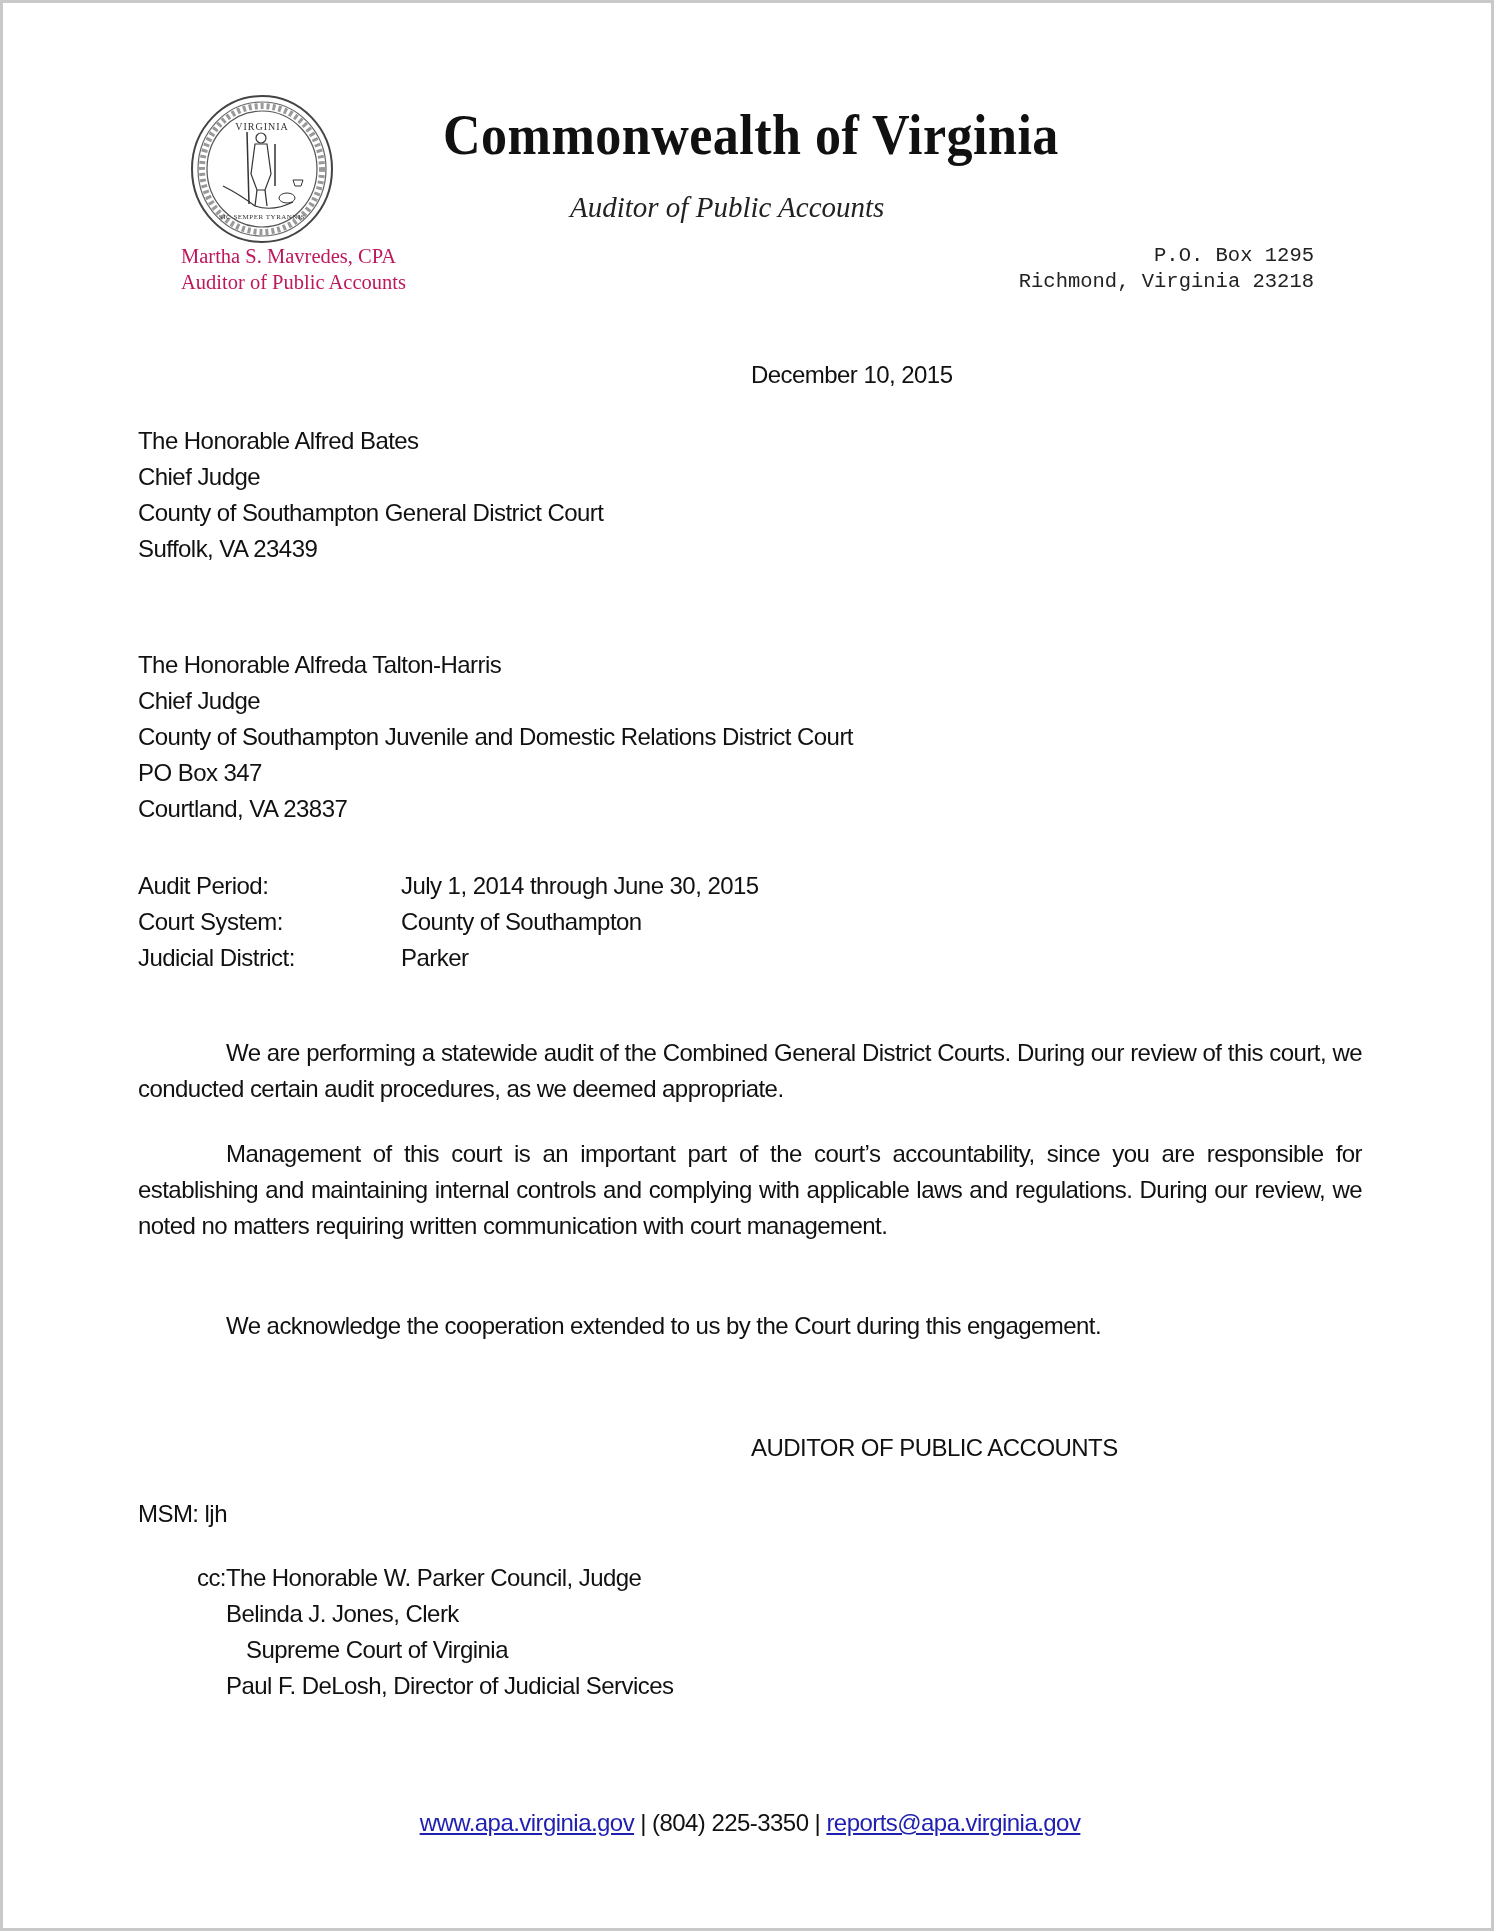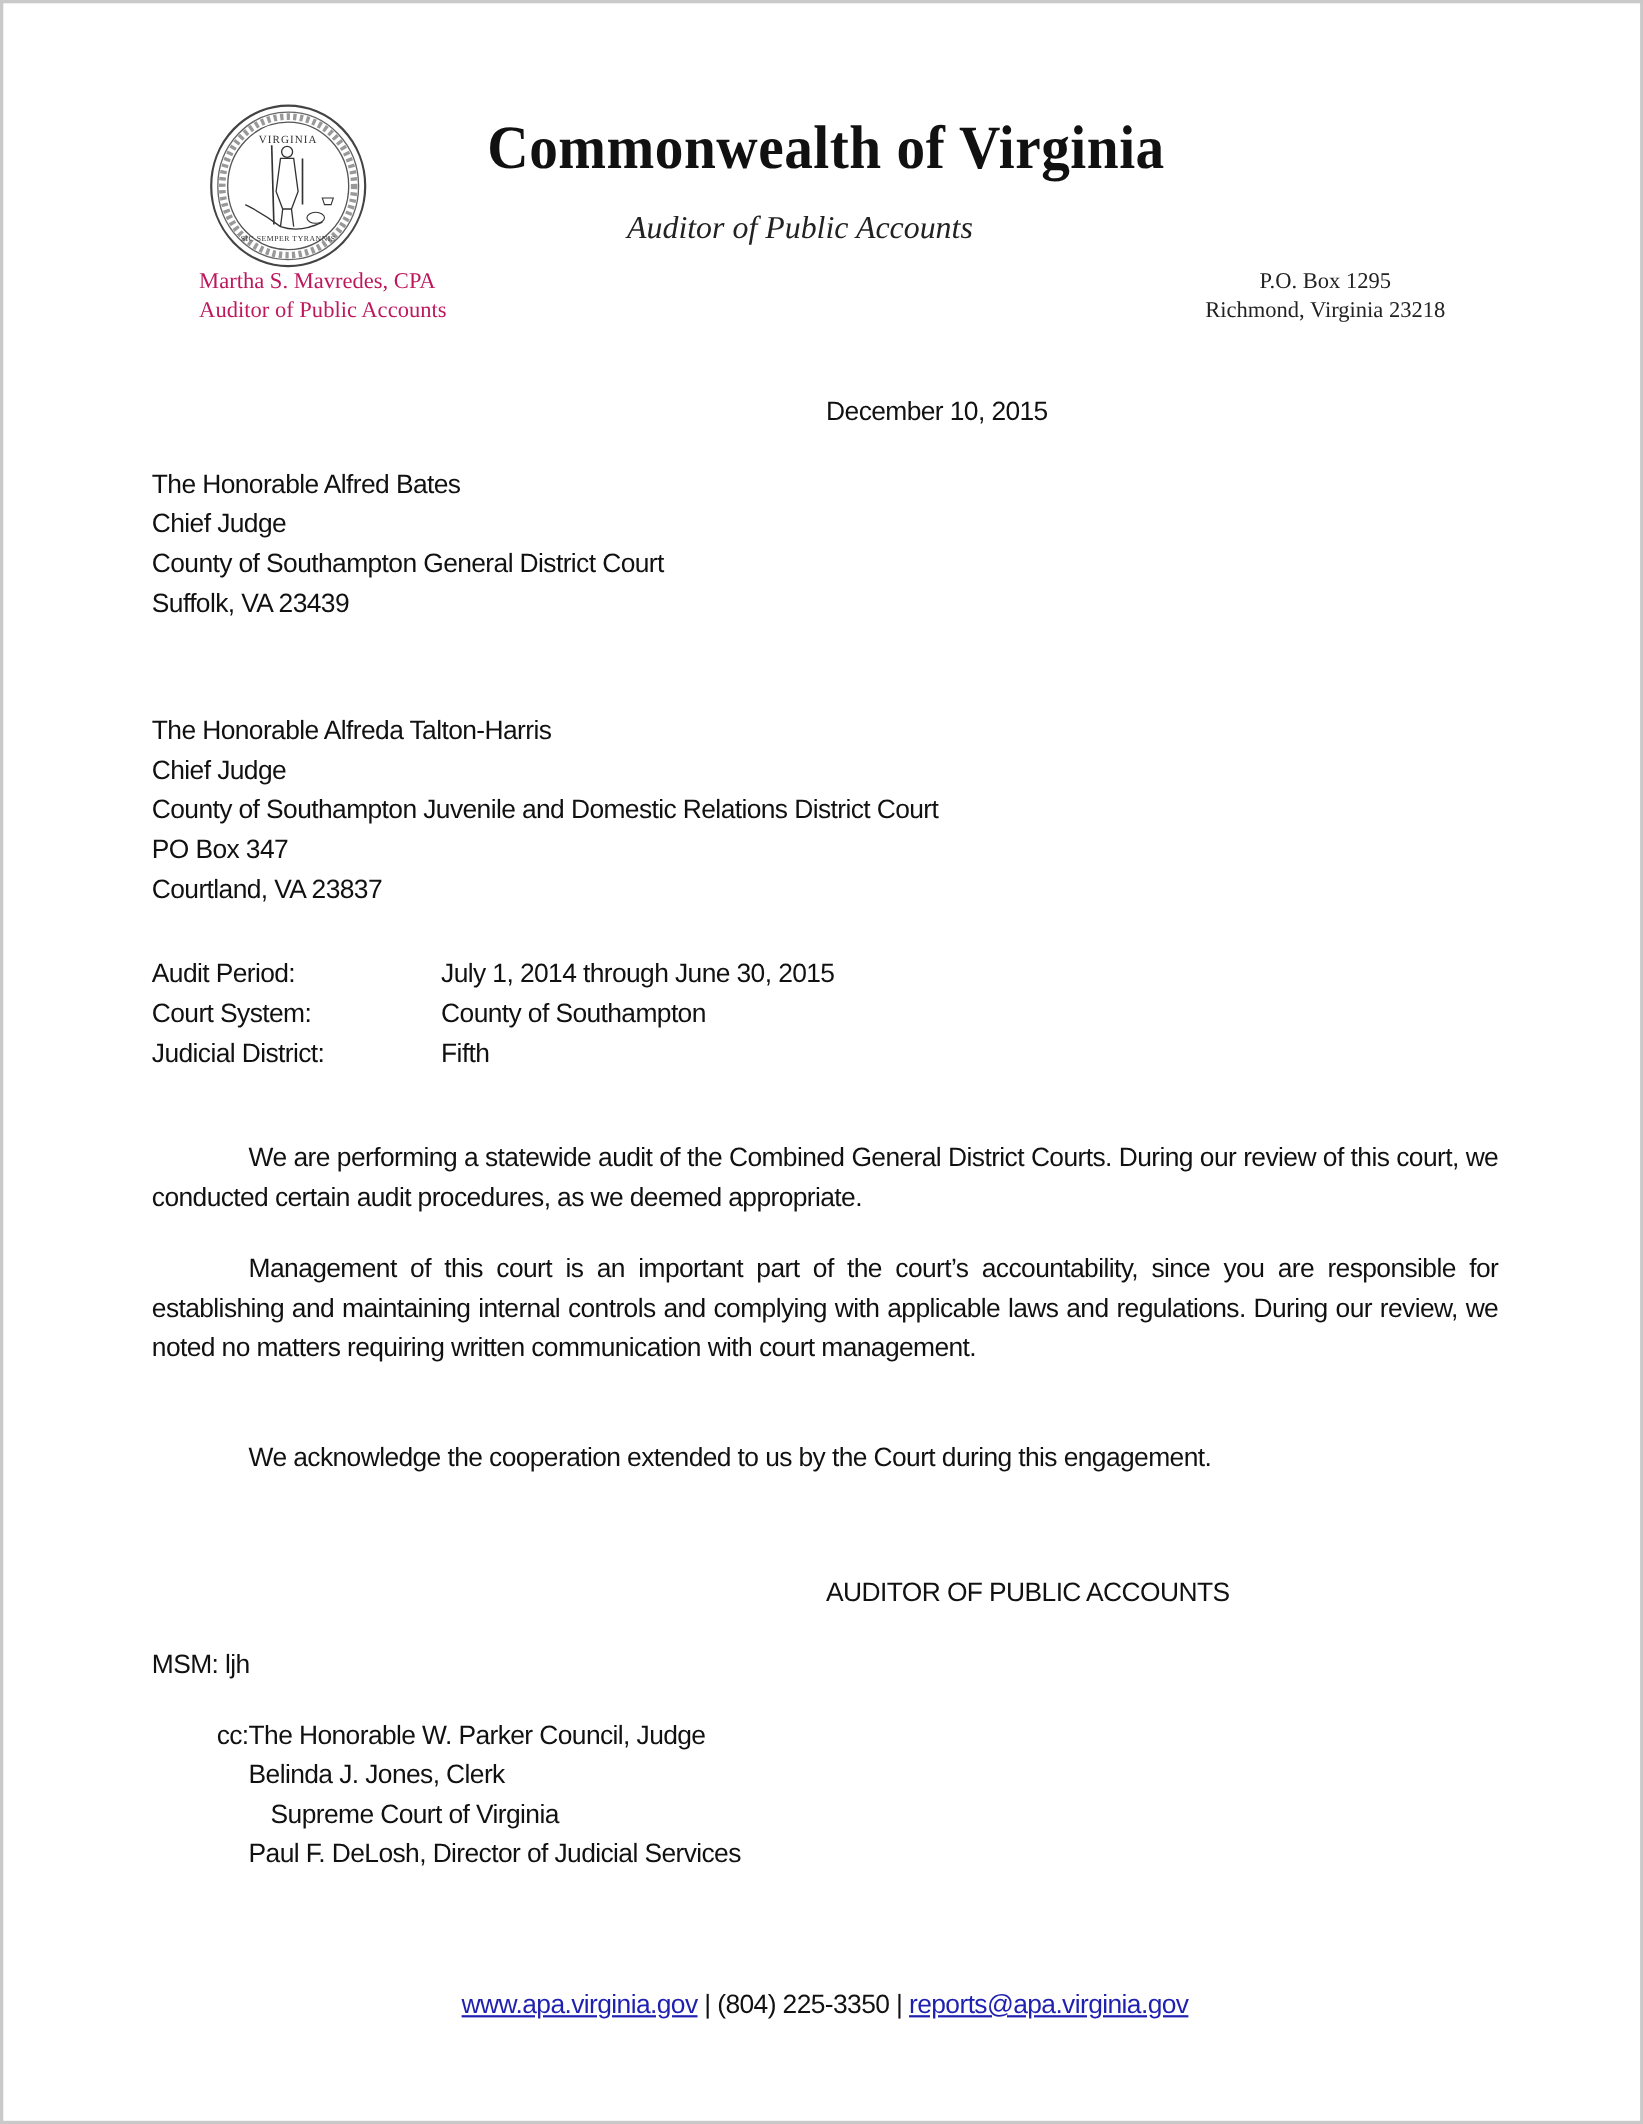--- a/index.html
+++ b/index.html
@@ -14,21 +14,21 @@
 
     .seal { left: 186px; top: 91px; width: 146px; height: 150px; }
     .title {
       left: 440px; top: 100px; font-size: 56px; font-weight: bold;
       letter-spacing: 0.5px; transform: scaleX(0.93); transform-origin: left top;
       font-family: "Liberation Serif", "DejaVu Serif", serif; color: #111;
     }
     .subtitle { left: 567px; top: 188px; font-size: 29px; font-style: italic; color: #222; }
 
     .hdr-left { left: 178px; top: 240px; font-size: 20.5px; line-height: 26px; color: #be185d; }
-    .hdr-right { right: 177px; top: 240px; font-size: 20.5px; line-height: 26px; text-align: center; color: #222; }
+    .hdr-right { right: 177px; top: 240px; font-size: 20.5px; line-height: 26px; text-align: right; color: #222; font-family: Liberation Mono, monospace; }
 
     .body-txt {
       font-family: "Liberation Sans", "DejaVu Sans", sans-serif;
       font-size: 24px; line-height: 36px; color: #111;
       letter-spacing: -0.55px;
     }
     .date { left: 748px; top: 354px; }
     .addr { left: 135px; }
     .addr1 { top: 420px; }
     .addr2 { top: 644px; }
@@ -118,21 +118,21 @@
     <div class="meta-row">
       <span class="meta-label">Audit Period:</span>
       <span>July 1, 2014 through June 30, 2015</span>
     </div>
     <div class="meta-row">
       <span class="meta-label">Court System:</span>
       <span>County of Southampton</span>
     </div>
     <div class="meta-row">
       <span class="meta-label">Judicial District:</span>
-      <span>Fifth</span>
+      <span>Parker</span>
     </div>
   </div>
 
   <div class="para body-txt p1"><span class="indent"></span><span>We are performing a statewide audit of the Combined General District Courts.  During our review of this court, we conducted certain audit procedures, as we deemed appropriate.</span></div>
   <div class="para body-txt p2"><span class="indent"></span><span>Management of this court is an important part of the court’s accountability, since you are responsible for establishing and maintaining internal controls and complying with applicable laws and regulations.  During our review, we noted no matters requiring written communication with court management.</span></div>
   <div class="para body-txt p3"><span class="indent"></span><span>We acknowledge the cooperation extended to us by the Court during this engagement.</span></div>
 
   <div class="abs body-txt sig">AUDITOR OF PUBLIC ACCOUNTS</div>
 
   <div class="abs body-txt initials">MSM: ljh</div>

